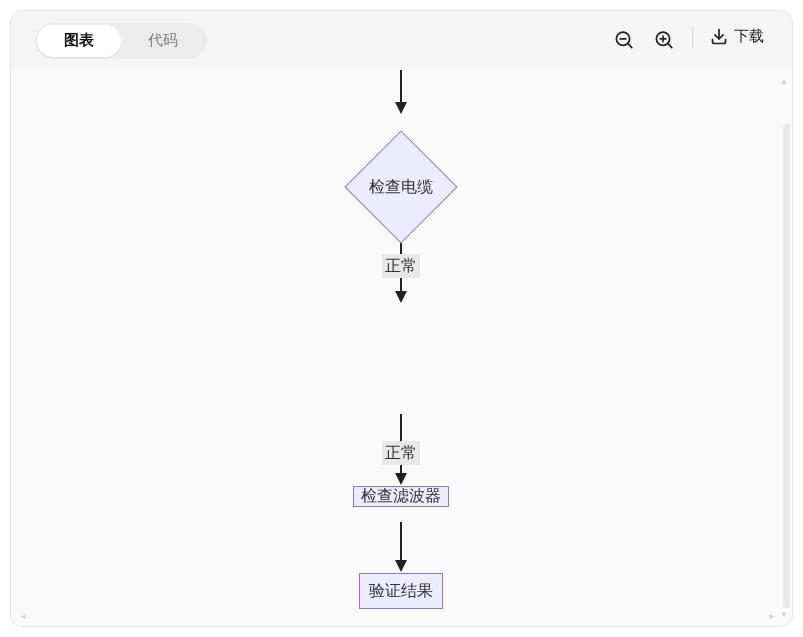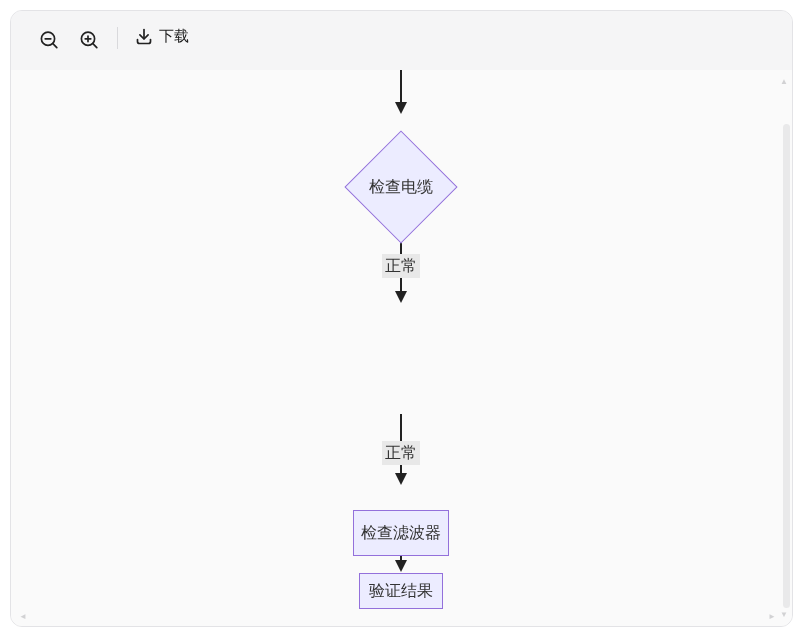--- a/index.html
+++ b/index.html
@@ -116,20 +116,24 @@
   .sa-down  { right: 4px; bottom: 8px; }
   .sa-left  { left: 8px;  bottom: 6px; }
   .sa-right { right: 16px; bottom: 6px; }
 </style>
 </head>
 <body>
 
 <div class="panel">
 
   <div class="toolbar">
+    <div class="tabs">
+      <button class="tab active">图表</button>
+      <button class="tab">代码</button>
+    </div>
 
     <div class="actions">
       <button class="iconbtn">
         <svg width="21" height="21" viewBox="0 0 21 21" fill="none" stroke="#222222" stroke-width="1.7" stroke-linecap="round">
           <circle cx="9" cy="8.8" r="6.6"></circle>
           <line x1="13.9" y1="13.7" x2="17.8" y2="17.6"></line>
           <line x1="6.2" y1="8.8" x2="11.8" y2="8.8"></line>
         </svg>
       </button>
       <button class="iconbtn">
@@ -169,21 +173,21 @@
     <div class="diamond" style="left:333px; top:60px;">
       <div class="shape"></div>
       <div class="lbl">检查电缆</div>
     </div>
 
     <div class="edgelabel" style="left:390px; top:196px;">正常</div>
 
 
     <div class="edgelabel" style="left:390px; top:383px;">正常</div>
 
-    <div class="rectnode" style="left:342px; top:416px; width:96px; height:46px;margin-top:24px;">检查滤波器</div>
+    <div class="rectnode" style="left:342px; top:416px; width:96px; height:21px;">检查滤波器</div>
 
     <div class="rectnode" style="left:348px; top:503px; width:84px; height:36px;">验证结果</div>
 
     <div class="vthumb"></div>
     <div class="scroll-arrow sa-up">▲</div>
     <div class="scroll-arrow sa-down">▼</div>
     <div class="scroll-arrow sa-left">◄</div>
     <div class="scroll-arrow sa-right">►</div>
   </div>
 

